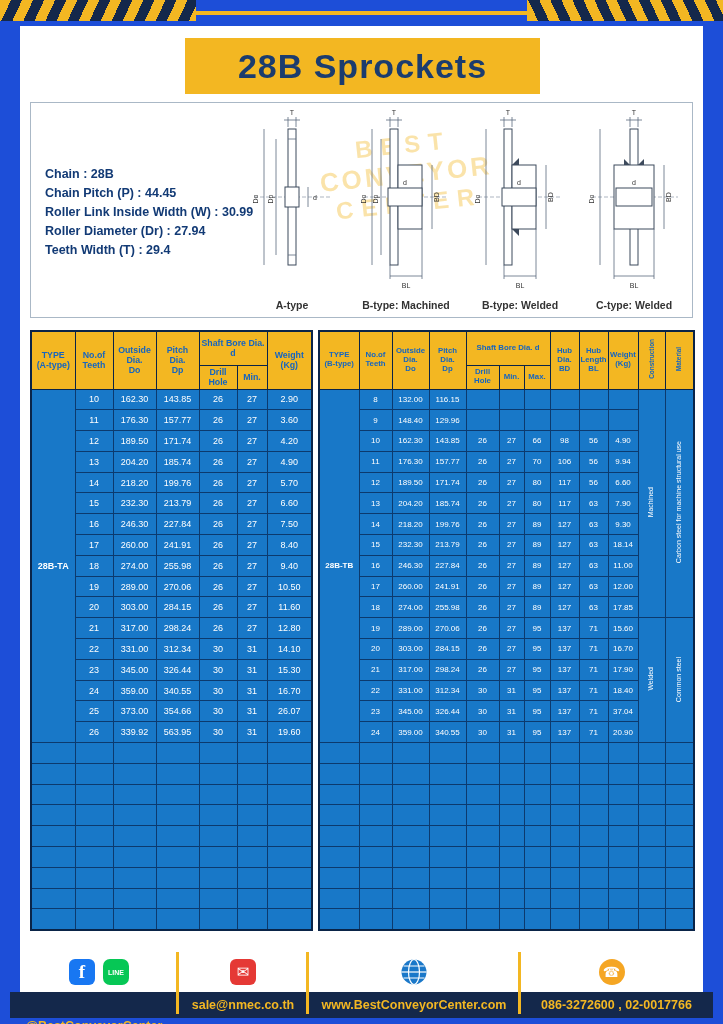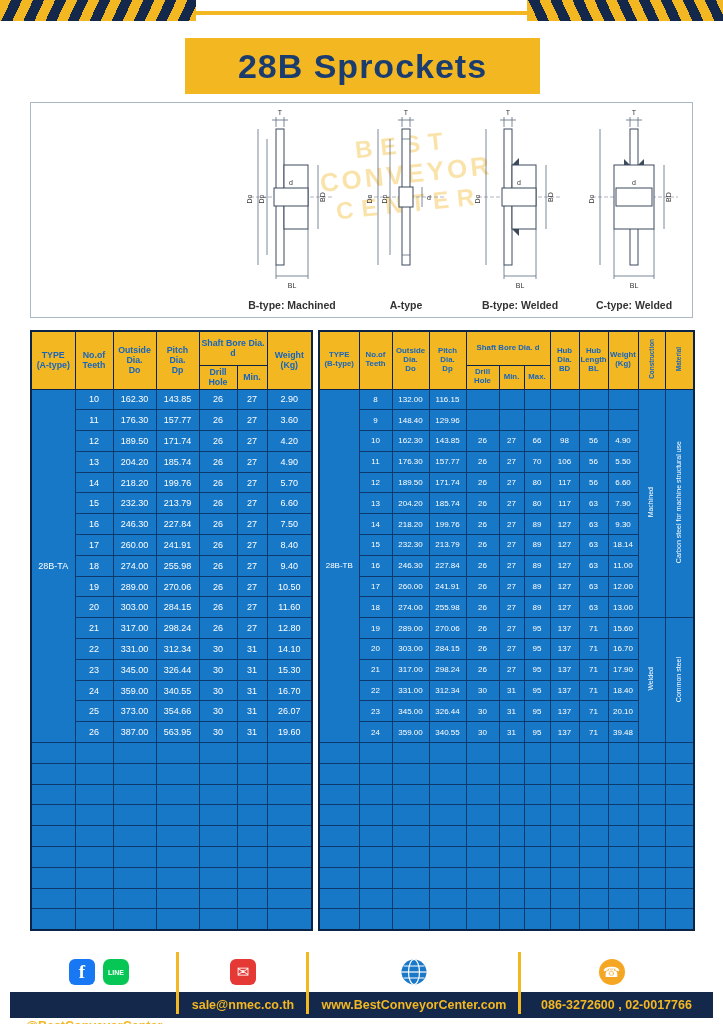--- a/index.html
+++ b/index.html
@@ -1,18 +1,18 @@
 <!DOCTYPE html>
 <html><head>
 <meta charset="utf-8">
 <style>
   *{margin:0;padding:0;box-sizing:border-box;}
   html,body{width:723px;}
   body{font-family:"Liberation Sans",sans-serif;background:#dfe6ee;}
-  .frame{position:relative;width:723px;height:1024px;background:#ffffff;overflow:hidden;}
+  .frame{position:relative;width:723px;height:1024px;background:#1d4ed8;overflow:hidden;}
   .hazard{position:absolute;top:0;height:21px;width:196px;}
   .hazard.left{left:0;background:repeating-linear-gradient(115deg,#f3b722 0 10px,#14284b 10px 20px);}
   .hazard.right{right:0;background:repeating-linear-gradient(65deg,#f3b722 0 10px,#14284b 10px 20px);}
   .top-line{position:absolute;top:11px;left:196px;width:331px;height:4px;background:#f3b722;}
   .page{position:absolute;left:20px;top:26px;width:683px;height:966px;background:#ffffff;}
   
   .banner{position:absolute;left:165px;top:12px;width:355px;height:56px;background:#f3b722;display:flex;align-items:center;justify-content:center;}
   .banner .title{font-size:34px;font-weight:bold;color:#1b3c6e;letter-spacing:1px;}
   
   .specbox{position:absolute;left:10px;top:76px;width:663px;height:216px;border:1px solid #aab8c6;background:#fff;}
@@ -38,21 +38,21 @@
   table.sproc th{background:#f3b722;color:#1565c0;font-weight:bold;border:1px solid #0a2448;white-space:pre-line;padding:0 1px;line-height:1.15;text-align:center;}
   table.sproc td{background:#1878c8;border:1px solid #0c3a6e;color:#ffffff;text-align:center;height:20.8px;padding:0;overflow:hidden;}
   table.left-t{width:281px;}
   table.left-t th{font-size:8.8px;}
   table.left-t td{font-size:9px;}
   table.right-t{width:375px;}
   table.right-t th{font-size:7.8px;}
   table.right-t td{font-size:8px;}
   thead tr.tier1 th{height:34px;}
   thead tr.tier2 th{height:24px;}
-  td.type-cell{font-weight:normal;font-size:9.5px;}
+  td.type-cell{font-weight:bold;font-size:9.5px;}
   .vert{writing-mode:vertical-rl;transform:rotate(180deg);display:inline-block;line-height:1.25;}
   th .vert{font-size:6.4px;max-height:56px;}
   td .vert{font-size:7px;max-height:100%;}
   
   .footer-sep{position:absolute;top:952px;width:3px;height:62px;background:#f3b722;z-index:6;}
   .sep1{left:176px;}.sep2{left:306px;}.sep3{left:518px;}
   .icons-row{position:absolute;left:20px;top:956px;width:683px;height:32px;display:flex;align-items:center;z-index:5;}
   .fcell{display:flex;align-items:center;justify-content:center;}
   .fc1{width:158px;}.fc2{width:130px;}.fc3{width:212px;}.fc4{width:183px;}
   .icon{width:26px;height:26px;display:flex;align-items:center;justify-content:center;margin:0 4px;}
@@ -78,22 +78,50 @@
       <div class="title">28B Sprockets</div>
     </div>
 
     <div class="specbox">
       <div class="watermark">
         <div class="wm1">BEST</div>
         <div class="wm2">CONVEYOR</div>
         <div class="wm3">CENTER</div>
       </div>
 
+      <div class="spec-lines">
+        <div class="spec-line">Chain : 28B</div>
+        <div class="spec-line">Chain Pitch (P) : 44.45</div>
+        <div class="spec-line">Roller Link Inside Width (W) : 30.99</div>
+        <div class="spec-line">Roller Diameter (Dr) : 27.94</div>
+        <div class="spec-line">Teeth Width (T) : 29.4</div>
+      </div>
 
       <div class="diagrams">
+
+        <div class="diagram">
+          <svg width="100" height="188" viewBox="0 0 100 188">
+            <line class="cl" x1="12" y1="90" x2="90" y2="90"></line>
+            <line class="dim" x1="46" y1="10" x2="46" y2="20"></line>
+              <line class="dim" x1="54" y1="10" x2="54" y2="20"></line>
+            <line class="dim" x1="42" y1="13" x2="58" y2="13"></line>
+            <text class="dimtxt" x="50" y="8" text-anchor="middle">T</text>
+            <rect class="dwg" x="46" y="22" width="8" height="136"></rect>
+            <line class="dim" x1="46" y1="32" x2="54" y2="32"></line>
+              <line class="dim" x1="46" y1="148" x2="54" y2="148"></line>
+            <rect class="dwg" x="43" y="80" width="14" height="20"></rect>
+            <line class="dim" x1="66" y1="80" x2="66" y2="100"></line>
+            <text class="dimtxt" x="71" y="93">d</text>
+            <line class="dim" x1="22" y1="22" x2="22" y2="158"></line>
+            <text class="dimtxt" transform="rotate(-90 16 92)" x="16" y="92" text-anchor="middle">Do</text>
+            <line class="dim" x1="34" y1="32" x2="34" y2="148"></line>
+            <text class="dimtxt" transform="rotate(-90 31 92)" x="31" y="92" text-anchor="middle">Dp</text>
+          </svg>
+          <div class="diagram-caption">A-type</div>
+        </div>
 
         <div class="diagram">
           <svg width="100" height="188" viewBox="0 0 100 188">
             <line class="cl" x1="8" y1="90" x2="92" y2="90"></line>
             <line class="dim" x1="34" y1="10" x2="34" y2="20"></line>
               <line class="dim" x1="42" y1="10" x2="42" y2="20"></line>
             <line class="dim" x1="30" y1="13" x2="46" y2="13"></line>
             <text class="dimtxt" x="38" y="8" text-anchor="middle">T</text>
             <rect class="dwg" x="34" y="22" width="8" height="136"></rect>
             <rect class="dwg" x="42" y="58" width="24" height="64"></rect>
@@ -104,41 +132,20 @@
             <line class="dim" x1="25" y1="32" x2="25" y2="148"></line>
             <text class="dimtxt" transform="rotate(-90 22 92)" x="22" y="92" text-anchor="middle">Dp</text>
             <line class="dim" x1="76" y1="58" x2="76" y2="122"></line>
             <text class="dimtxt" transform="rotate(-90 83 90)" x="83" y="90" text-anchor="middle">BD</text>
             <line class="dim" x1="34" y1="158" x2="34" y2="172"></line>
               <line class="dim" x1="66" y1="122" x2="66" y2="172"></line>
             <line class="dim" x1="34" y1="169" x2="66" y2="169"></line>
             <text class="dimtxt" x="50" y="181" text-anchor="middle">BL</text>
           </svg>
           <div class="diagram-caption">B-type: Machined</div>
-        </div>
-
-        <div class="diagram">
-          <svg width="100" height="188" viewBox="0 0 100 188">
-            <line class="cl" x1="12" y1="90" x2="90" y2="90"></line>
-            <line class="dim" x1="46" y1="10" x2="46" y2="20"></line>
-              <line class="dim" x1="54" y1="10" x2="54" y2="20"></line>
-            <line class="dim" x1="42" y1="13" x2="58" y2="13"></line>
-            <text class="dimtxt" x="50" y="8" text-anchor="middle">T</text>
-            <rect class="dwg" x="46" y="22" width="8" height="136"></rect>
-            <line class="dim" x1="46" y1="32" x2="54" y2="32"></line>
-              <line class="dim" x1="46" y1="148" x2="54" y2="148"></line>
-            <rect class="dwg" x="43" y="80" width="14" height="20"></rect>
-            <line class="dim" x1="66" y1="80" x2="66" y2="100"></line>
-            <text class="dimtxt" x="71" y="93">d</text>
-            <line class="dim" x1="22" y1="22" x2="22" y2="158"></line>
-            <text class="dimtxt" transform="rotate(-90 16 92)" x="16" y="92" text-anchor="middle">Do</text>
-            <line class="dim" x1="34" y1="32" x2="34" y2="148"></line>
-            <text class="dimtxt" transform="rotate(-90 31 92)" x="31" y="92" text-anchor="middle">Dp</text>
-          </svg>
-          <div class="diagram-caption">A-type</div>
         </div>
 
         <div class="diagram">
           <svg width="100" height="188" viewBox="0 0 100 188">
             <line class="cl" x1="8" y1="90" x2="92" y2="90"></line>
             <line class="dim" x1="34" y1="10" x2="34" y2="20"></line>
               <line class="dim" x1="42" y1="10" x2="42" y2="20"></line>
             <line class="dim" x1="30" y1="13" x2="46" y2="13"></line>
             <text class="dimtxt" x="38" y="8" text-anchor="middle">T</text>
             <rect class="dwg" x="34" y="22" width="8" height="136"></rect>
@@ -343,21 +350,21 @@
             <tr>
               <td>25</td>
               <td>373.00</td>
               <td>354.66</td>
               <td>30</td>
               <td>31</td>
               <td>26.07</td>
             </tr>
             <tr>
               <td>26</td>
-              <td>387.00</td>
+              <td>339.92</td>
               <td>563.95</td>
               <td>30</td>
               <td>31</td>
               <td>19.60</td>
             </tr>
             <tr>
               <td></td>
               <td></td>
               <td></td>
               <td></td>
@@ -524,21 +531,21 @@
             </tr>
             <tr>
               <td>11</td>
               <td>176.30</td>
               <td>157.77</td>
               <td>26</td>
               <td>27</td>
               <td>70</td>
               <td>106</td>
               <td>56</td>
-              <td>5.50</td>
+              <td>9.94</td>
             </tr>
             <tr>
               <td>12</td>
               <td>189.50</td>
               <td>171.74</td>
               <td>26</td>
               <td>27</td>
               <td>80</td>
               <td>117</td>
               <td>56</td>
@@ -601,21 +608,21 @@
             </tr>
             <tr>
               <td>18</td>
               <td>274.00</td>
               <td>255.98</td>
               <td>26</td>
               <td>27</td>
               <td>89</td>
               <td>127</td>
               <td>63</td>
-              <td>13.00</td>
+              <td>17.85</td>
             </tr>
             <tr>
               <td>19</td>
               <td>289.00</td>
               <td>270.06</td>
               <td>26</td>
               <td>27</td>
               <td>95</td>
               <td>137</td>
               <td>71</td>
@@ -658,32 +665,32 @@
             </tr>
             <tr>
               <td>23</td>
               <td>345.00</td>
               <td>326.44</td>
               <td>30</td>
               <td>31</td>
               <td>95</td>
               <td>137</td>
               <td>71</td>
-              <td>20.10</td>
+              <td>37.04</td>
             </tr>
             <tr>
               <td>24</td>
               <td>359.00</td>
               <td>340.55</td>
               <td>30</td>
               <td>31</td>
               <td>95</td>
               <td>137</td>
               <td>71</td>
-              <td>39.48</td>
+              <td>20.90</td>
             </tr>
             <tr>
               <td></td>
               <td></td>
               <td></td>
               <td></td>
               <td></td>
               <td></td>
               <td></td>
               <td></td>

